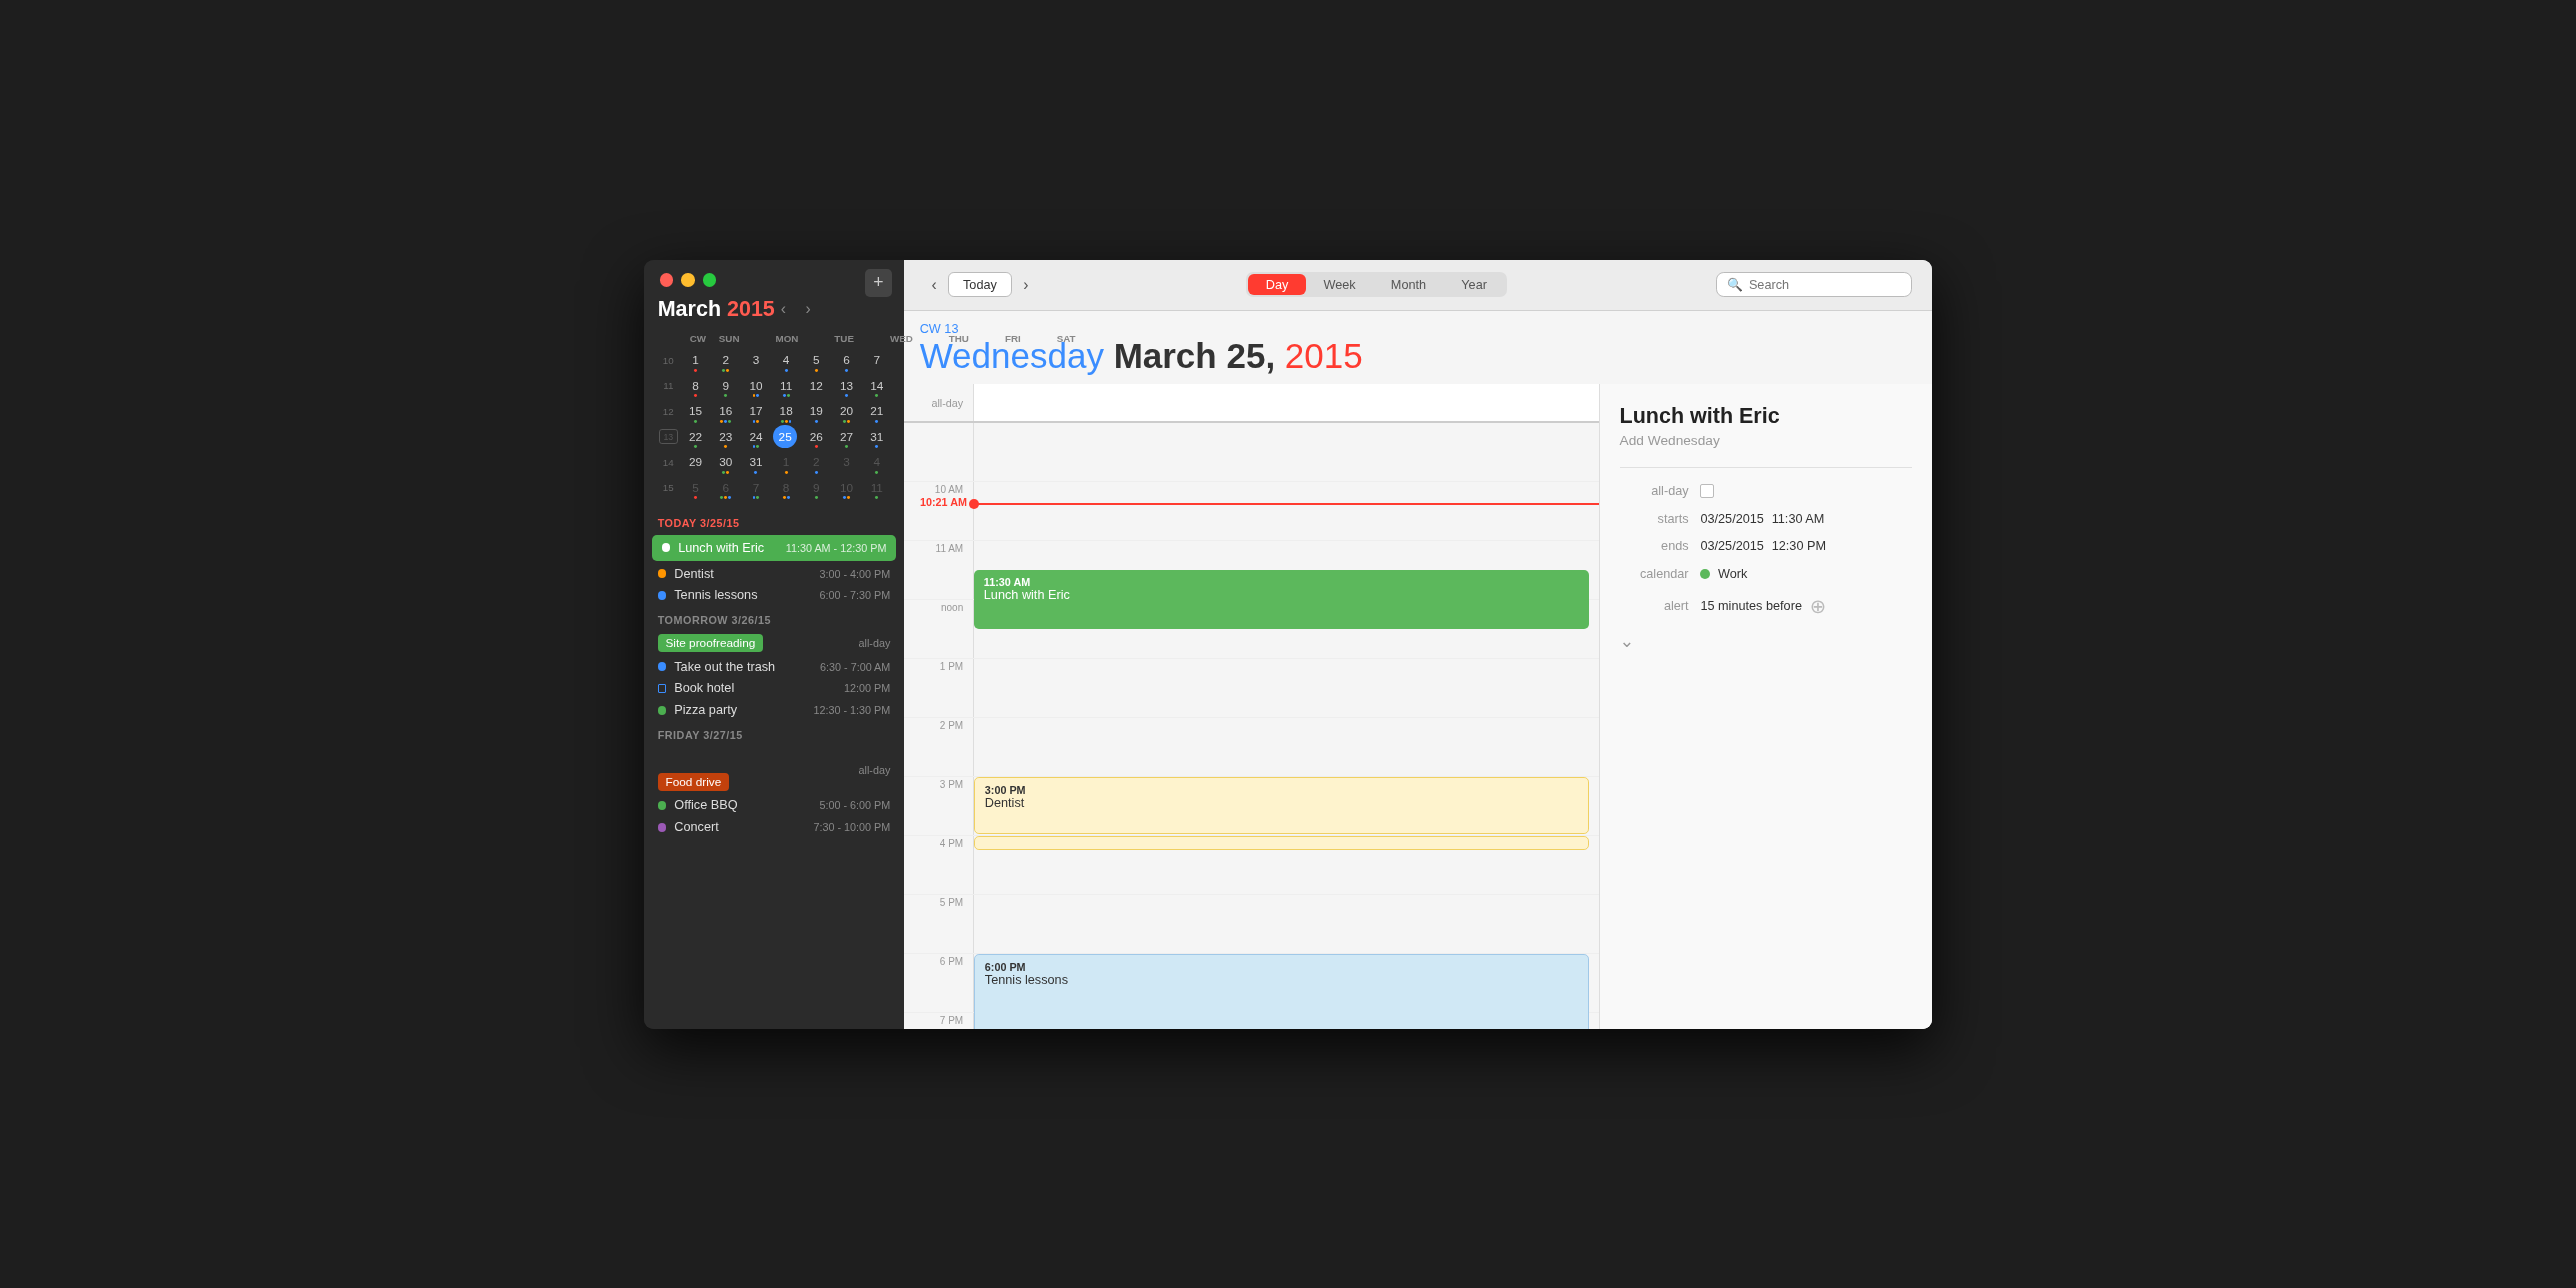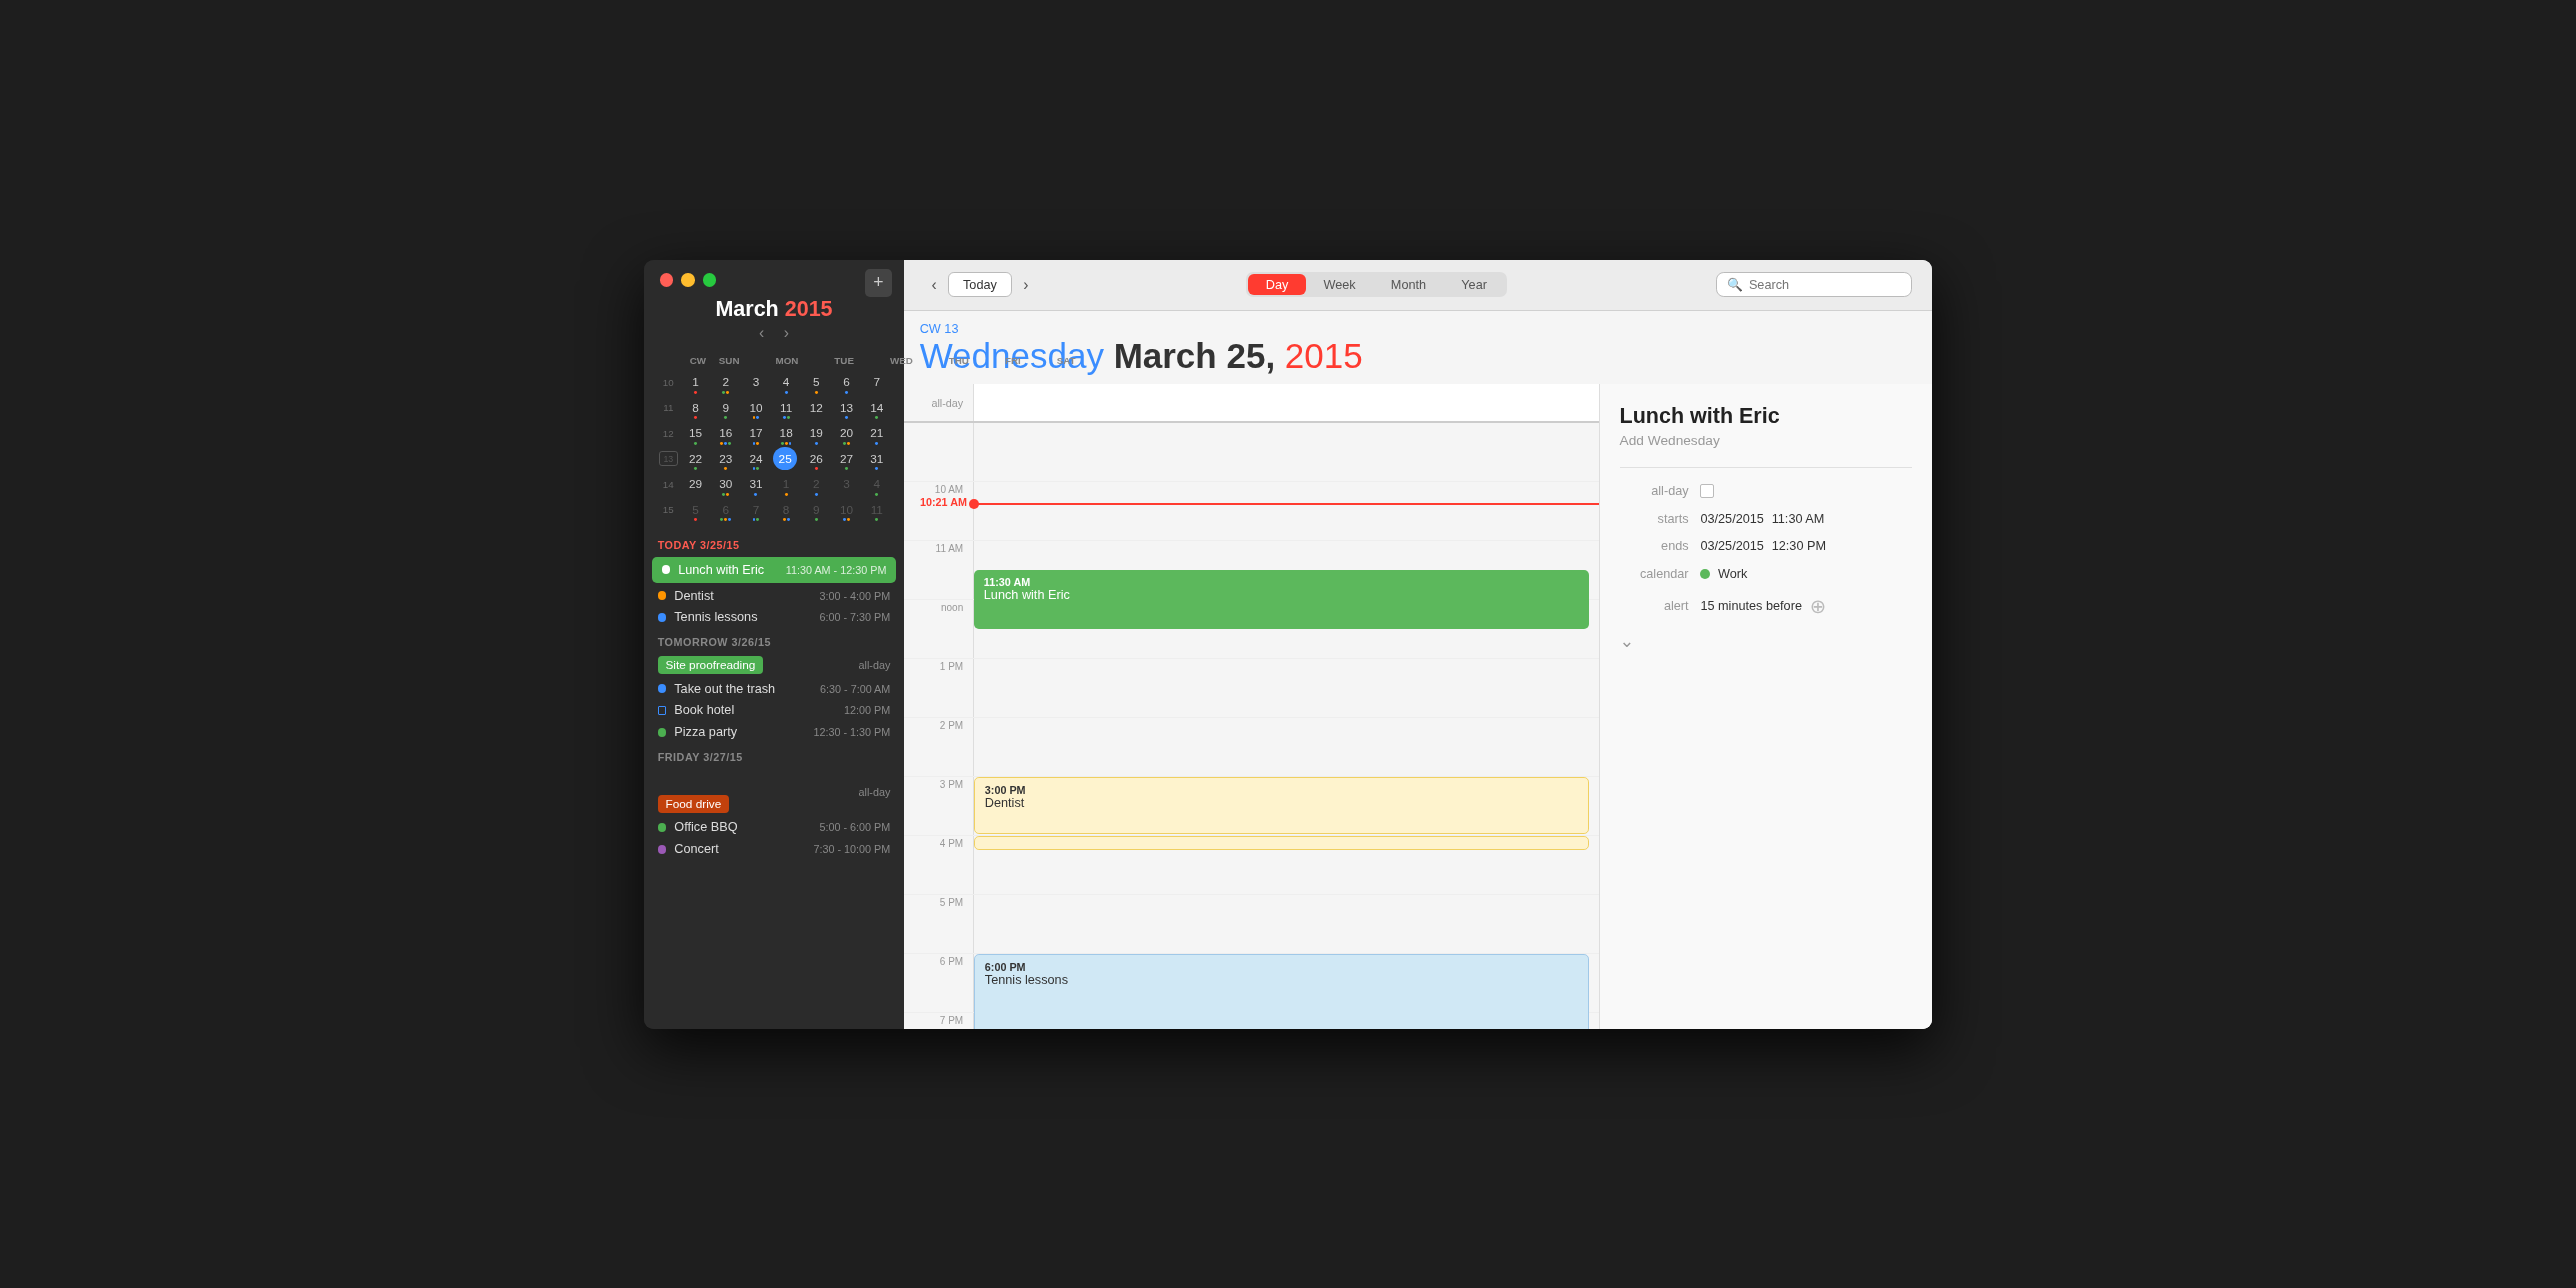--- a/index.html
+++ b/index.html
@@ -42,21 +42,20 @@
       border-radius: 50%;
     }
     .tl-red { background: #ff5f56; }
     .tl-yellow { background: #ffbd2e; }
     .tl-green { background: #27c93f; }
     .sidebar-header {
       display: flex;
       align-items: center;
       justify-content: flex-start;
       padding: 0 13.7px 11.8px;
-      flex-direction: column;
     }
     .sidebar-month-title {
       font-size: 21.5px;
       font-weight: bold;
       color: #ffffff;
     }
     .sidebar-month-title span.year {
       color: #ff5b50;
     }
     .sidebar-nav {

